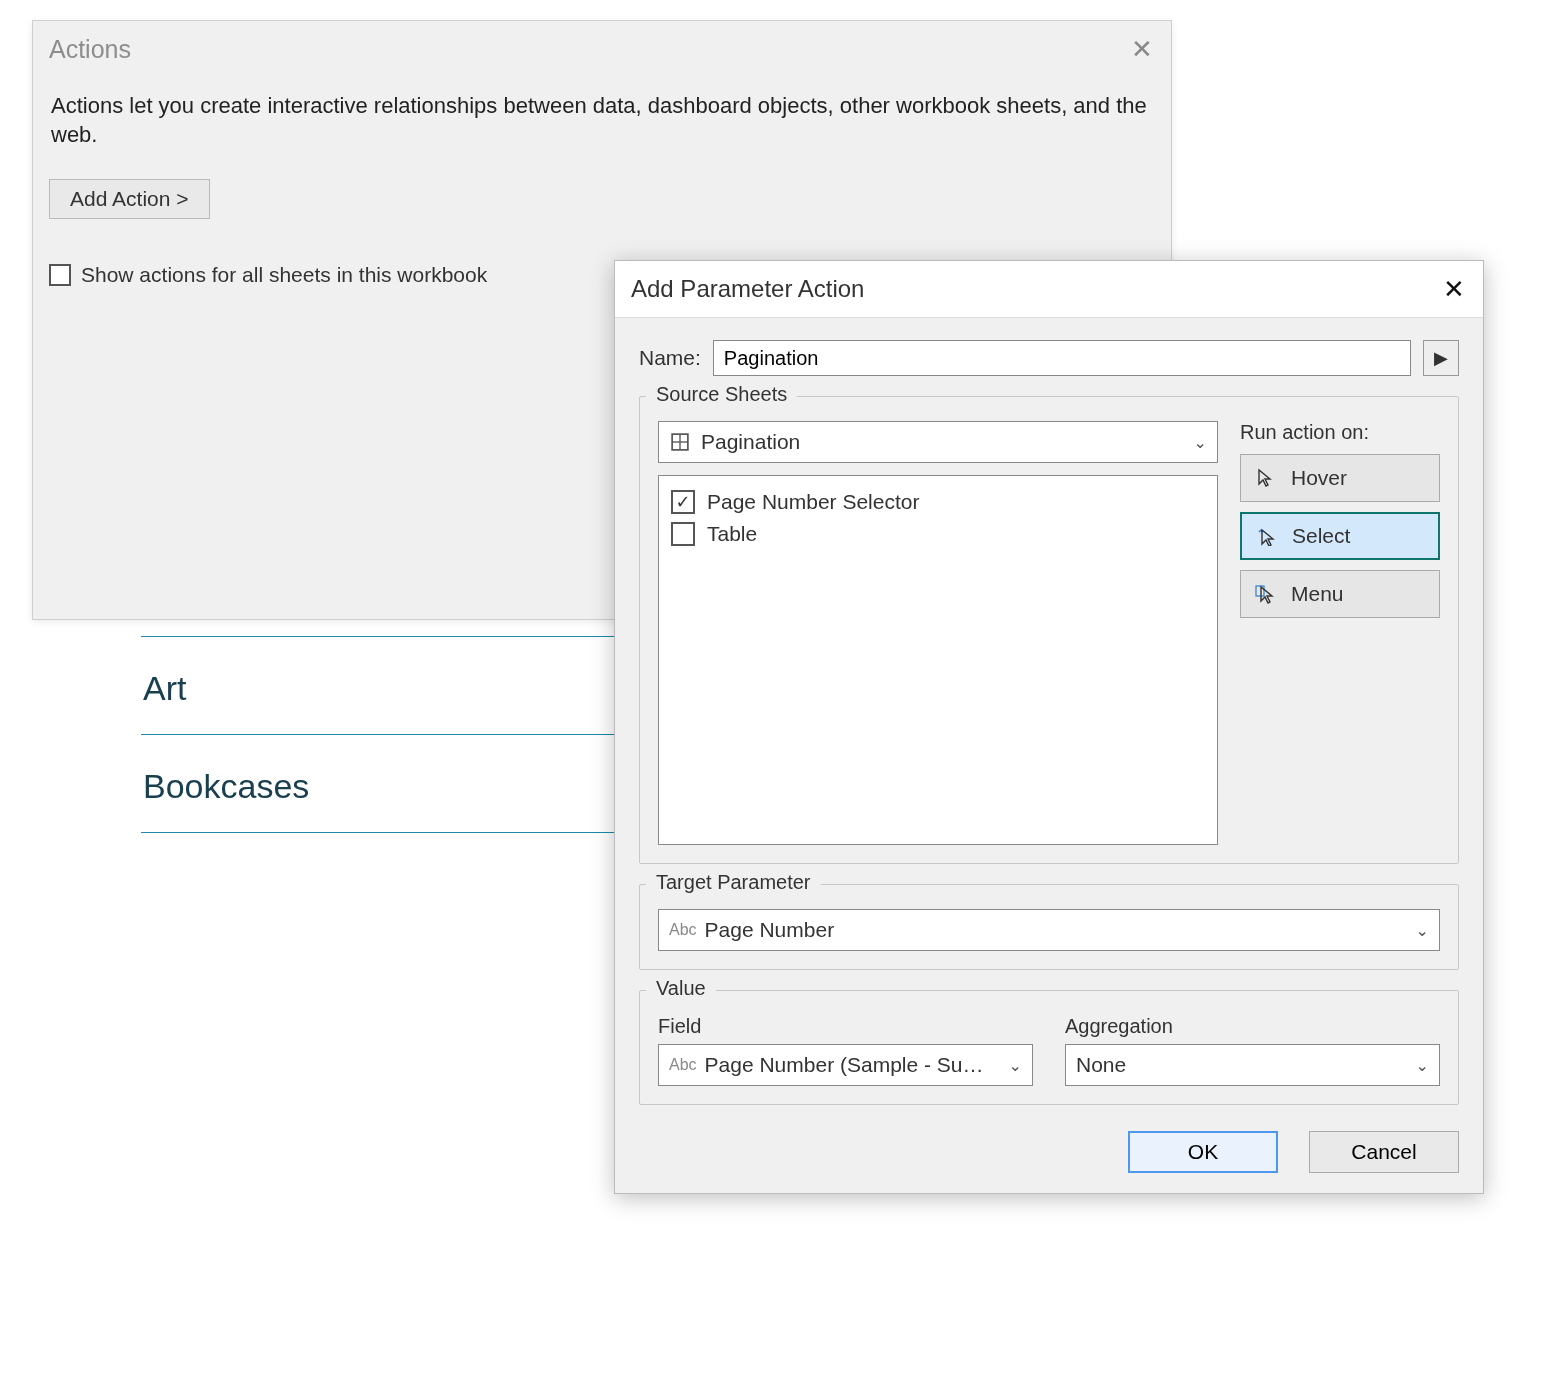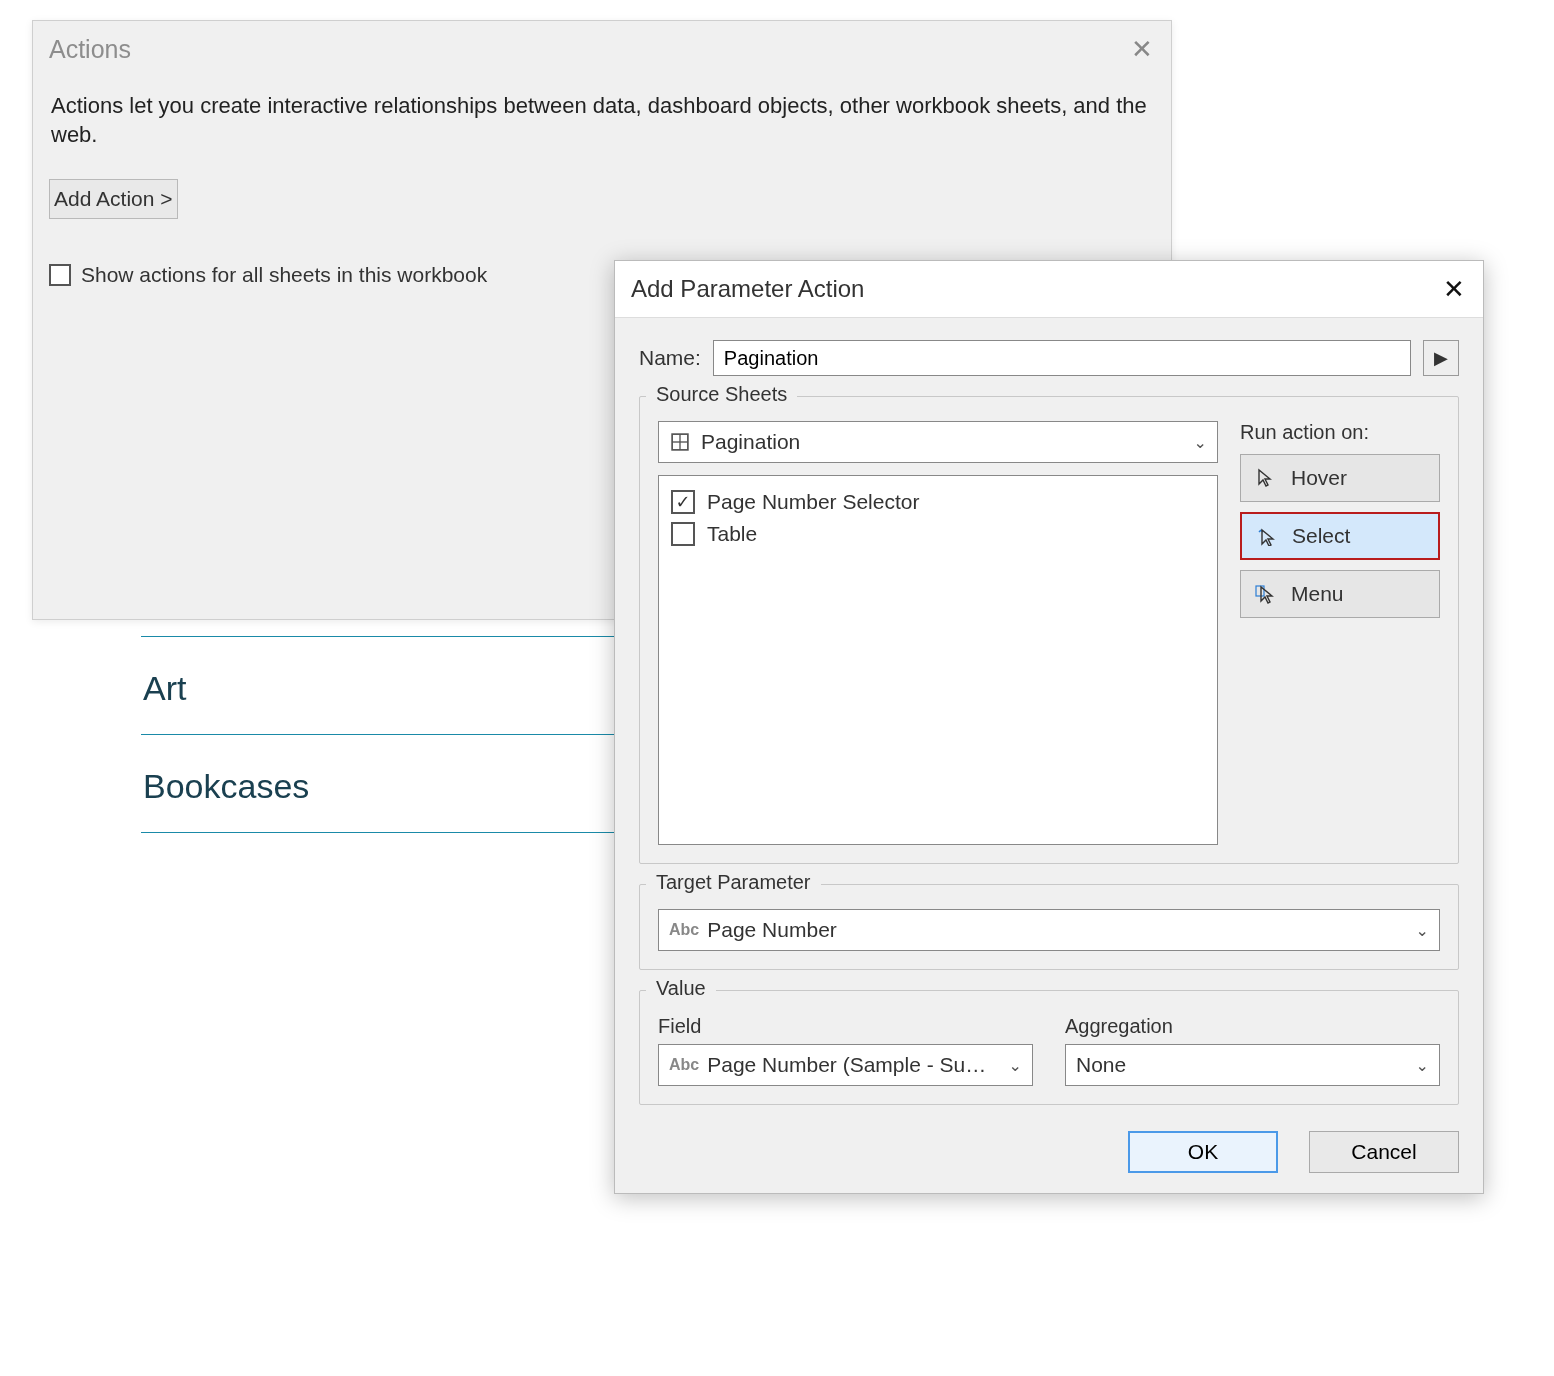--- a/index.html
+++ b/index.html
@@ -70,21 +70,21 @@
   }
   .actions-table-body div.row {
     height: 36px;
     border-bottom:1px solid #eaeaea;
   }
   .add-action-btn {
     margin: 20px 0 0 16px;
     display:inline-block;
     background:#e9e9e9;
     border:1px solid #b9b9b9;
-    padding:7px 4px;
+    padding:7px 20px;
     font-size:21px;
     cursor:pointer;
   }
   .show-all-row {
     margin: 44px 0 0 16px;
     display:flex; align-items:center; gap:10px;
     font-size:21px;
   }
   .show-all-row .chk {
     width:22px; height:22px; border:2px solid #555; background:#fff;
@@ -192,26 +192,26 @@
 
   .run-label { font-size:20px; margin-bottom:10px; }
   .run-btn {
     height:48px; width:100%; margin-bottom:10px;
     background:#e6e6e6; border:1px solid #aaa;
     display:flex; align-items:center;
     padding-left:14px; gap:16px;
     font-size:21px; cursor:pointer;
   }
   .run-btn.selected {
-    background:#d4e8fb; border:2px solid #b91c1c;
+    background:#d4e8fb; border:2px solid #0f766e;
   }
   .run-btn svg { flex-shrink:0; }
 
   .target-combo .abc {
-    font-size:16px; color:#888; margin-right:8px;font-weight:bold;
+    font-size:16px; color:#888; margin-right:8px;
   }
 
   .value-row { display:flex; gap:32px;justify-content:flex-end; }
   .value-col { flex:1; }
   .value-col .label { font-size:20px; margin-bottom:6px; }
 
   .button-row {
     display:flex; justify-content:flex-end; gap:31px;
     padding:12px 24px 20px 0;
   }

